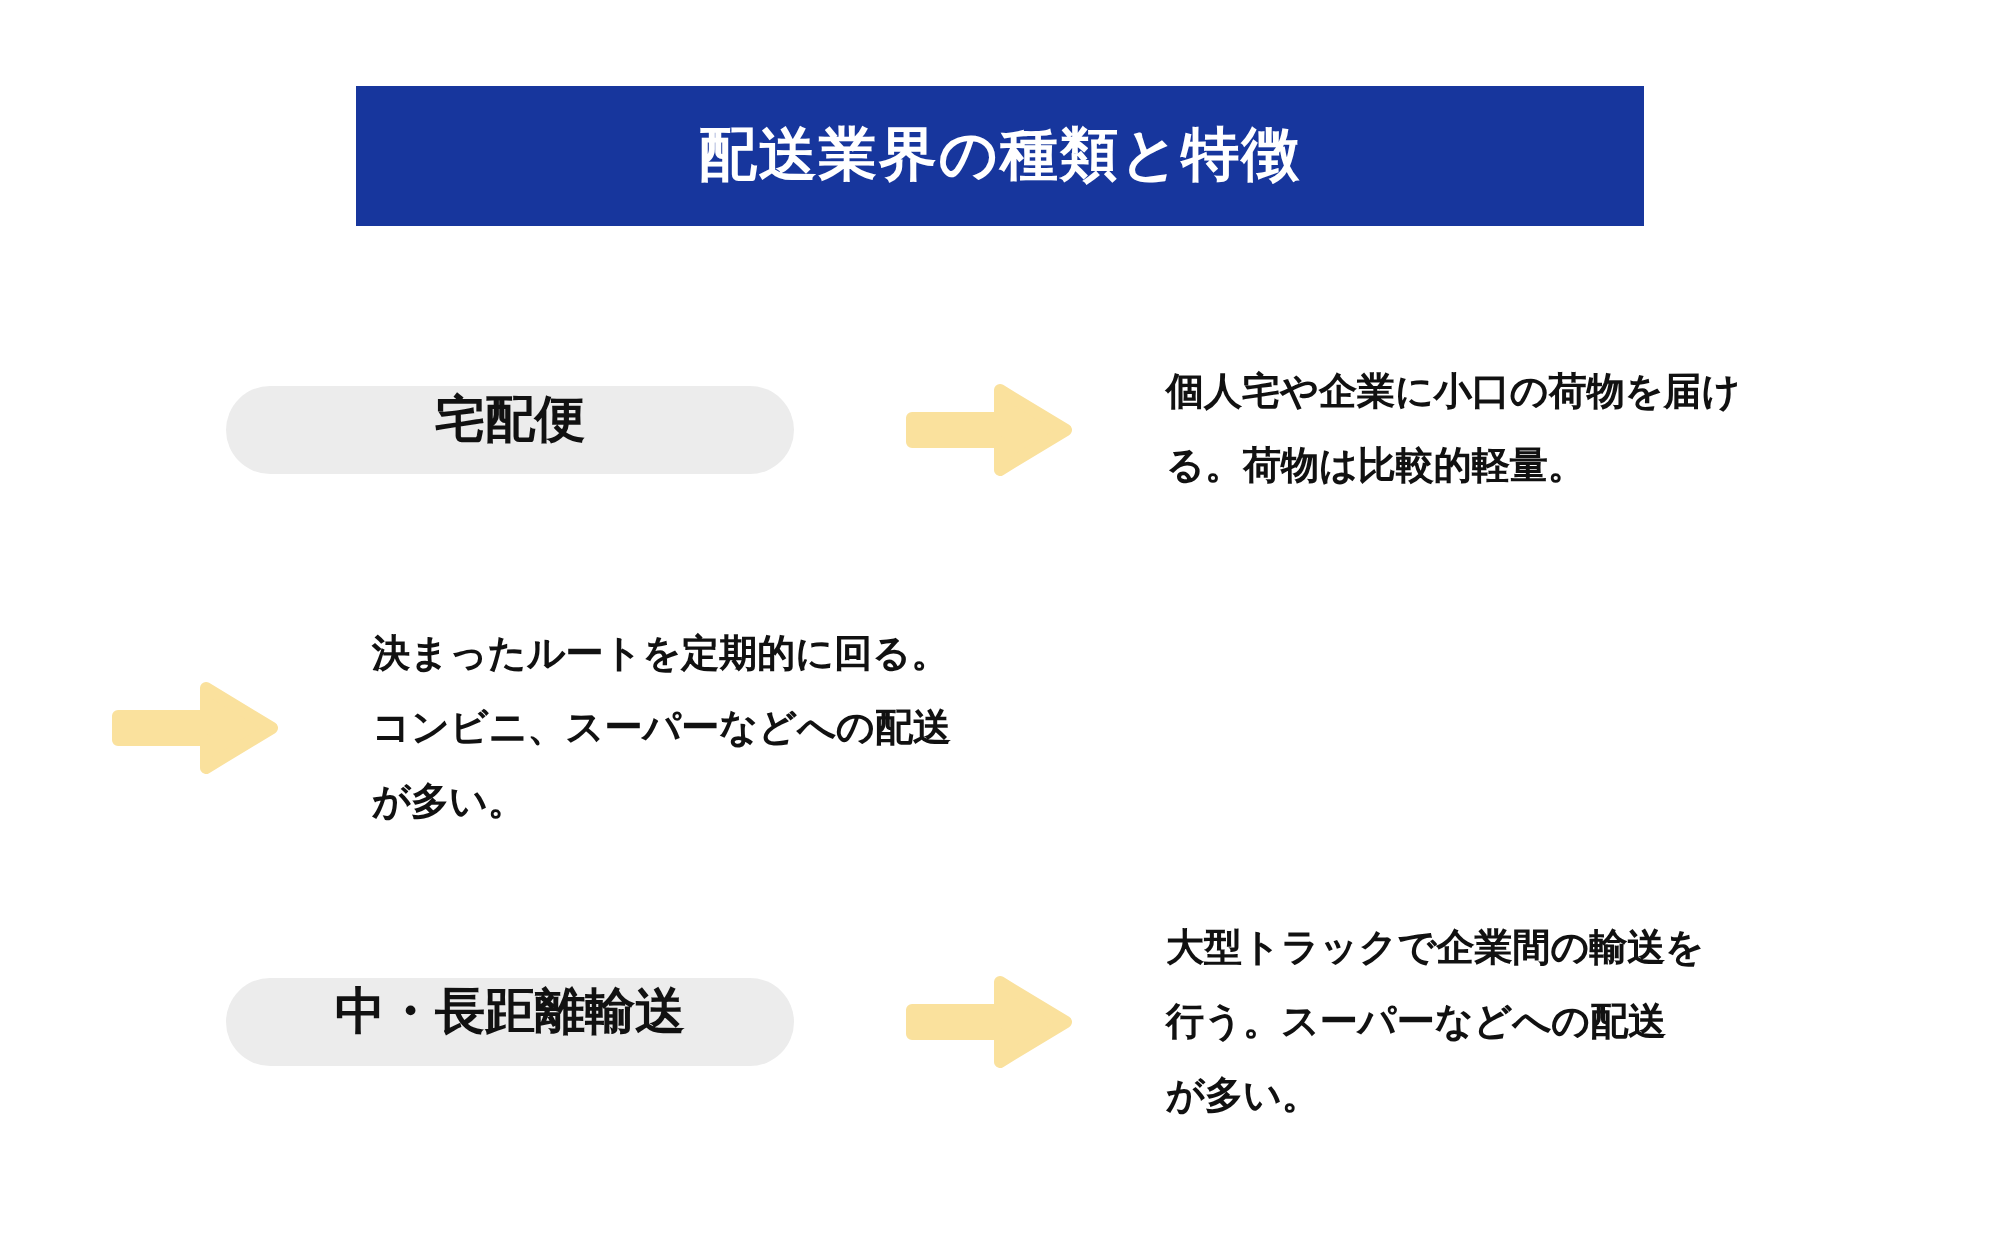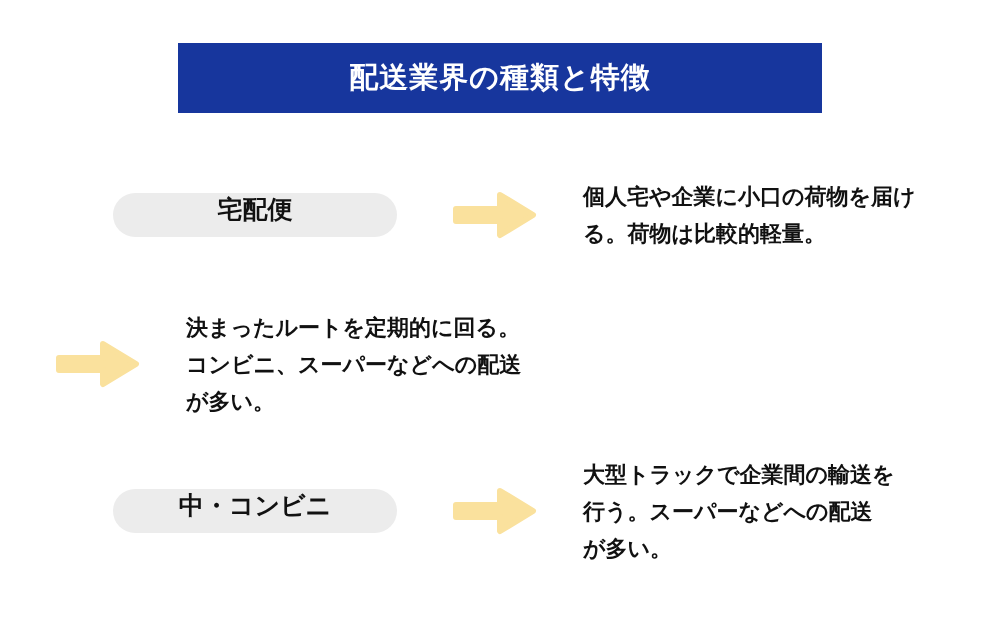--- a/index.html
+++ b/index.html
@@ -76,21 +76,21 @@
   }
   .arrow polygon {
     fill: var(--arrow);
     stroke: var(--arrow);
     stroke-width: 6;
     stroke-linejoin: round;
   }
   .desc {
     margin-left: 46px;
     width: 404px;
-    font-size: 22px;
+    font-size: 19px;
     font-weight: bold;
     line-height: 37px;
     color: var(--text);
     white-space: pre-line;
   }
 </style>
 </head>
 <body>
 
 <div class="canvas">
@@ -114,21 +114,21 @@
     <svg class="arrow" width="85" height="50" viewBox="0 0 85 50" aria-hidden="true">
       <polygon points="4,19 48,19 48,5 81,25 48,45 48,31 4,31"></polygon>
     </svg>
     <div class="desc">決まったルートを定期的に回る。
 コンビニ、スーパーなどへの配送
 が多い。</div>
   </div>
 
   <div class="row row-3">
     <div class="pill">
-      <span class="pill-label">中・コンビニ</span>
+      <span class="pill-label">中・長距離輸送</span>
     </div>
     <svg class="arrow" width="85" height="50" viewBox="0 0 85 50" aria-hidden="true">
       <polygon points="4,19 48,19 48,5 81,25 48,45 48,31 4,31"></polygon>
     </svg>
     <div class="desc">大型トラックで企業間の輸送を
 行う。スーパーなどへの配送
 が多い。</div>
   </div>
 
 </div>

